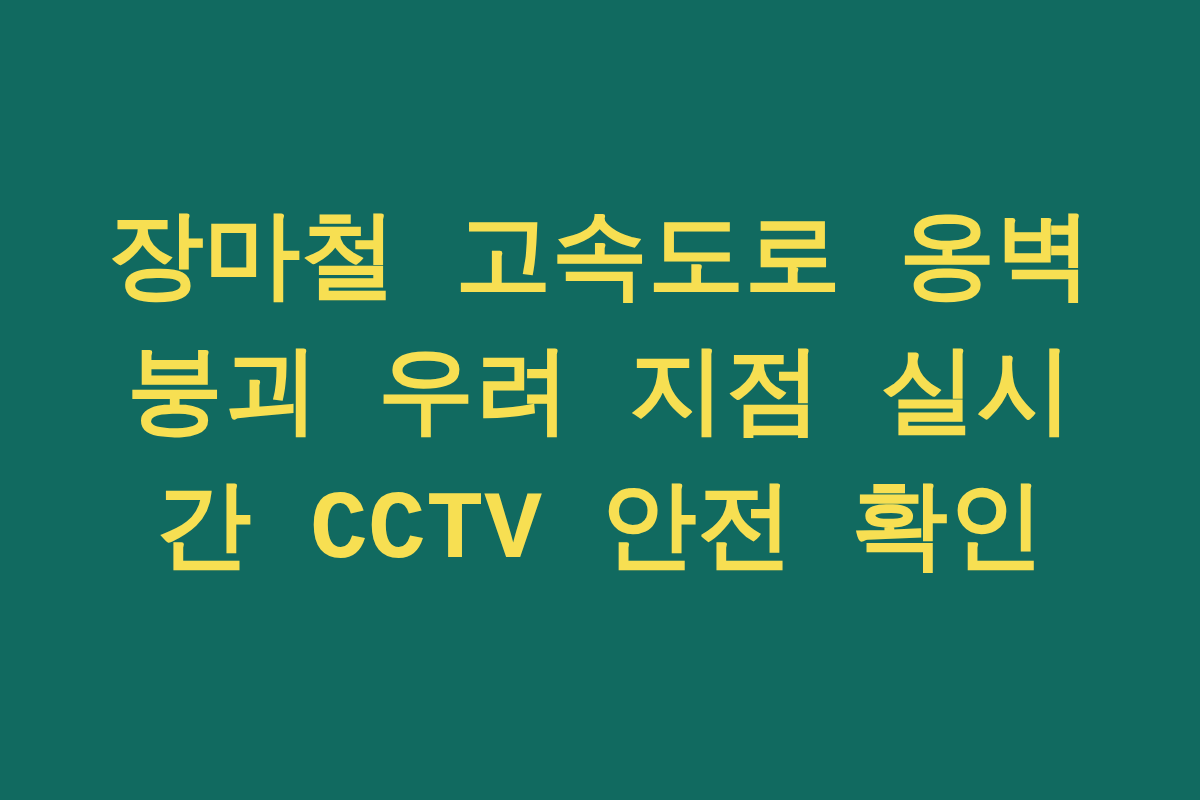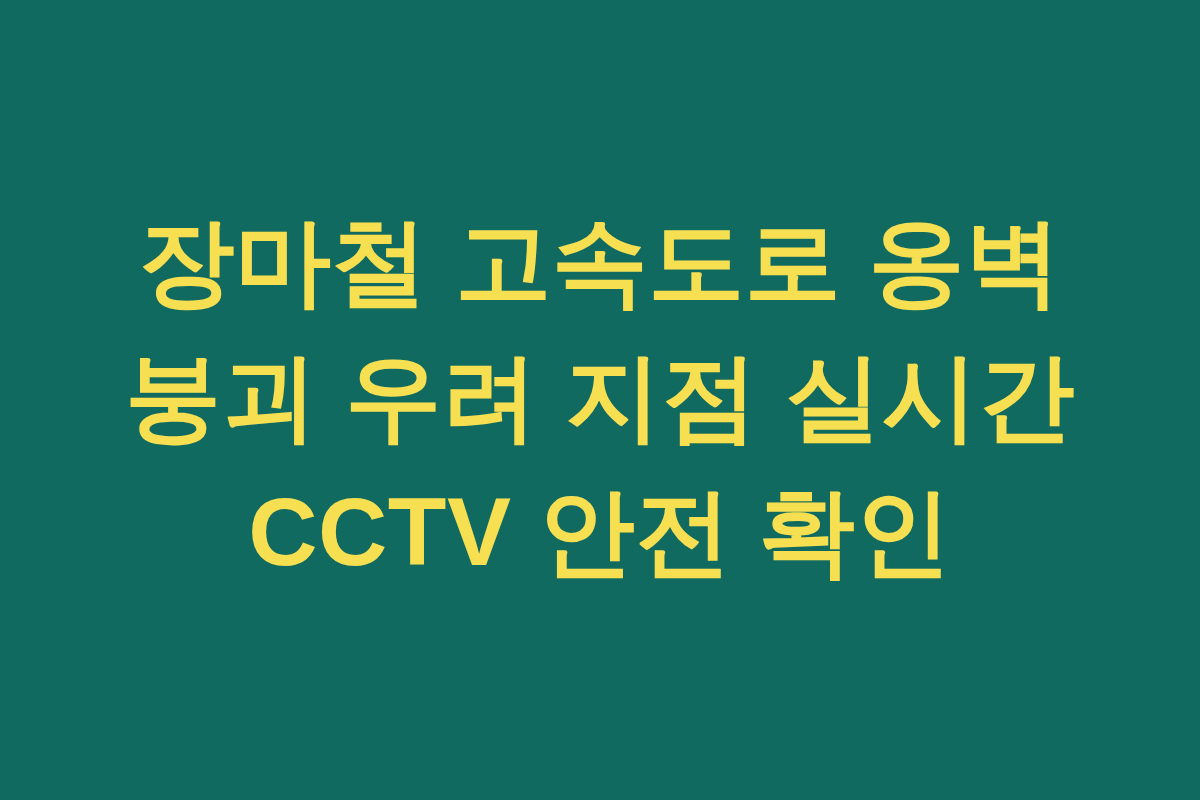--- a/index.html
+++ b/index.html
@@ -31,21 +31,21 @@
     width: 1020px;
     text-align: center;
     position: relative;
     top: -4px;
   }
 
   #headline-text {
     display: block;
     margin: 0;
     color: #f7df52;
-    font-family: Liberation Sans, sans-serif;
+    font-family: Liberation Mono, monospace;
     font-size: 96px;
     line-height: 135px;
     font-weight: 700;
     letter-spacing: 0.5px;
     word-break: break-all;
     overflow-wrap: anywhere;
     white-space: normal;
     text-rendering: optimizeLegibility;
     -webkit-font-smoothing: antialiased;
   }

